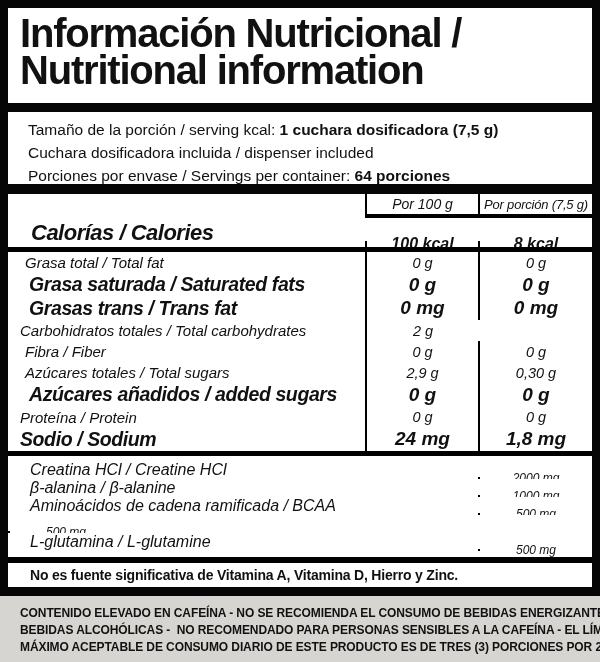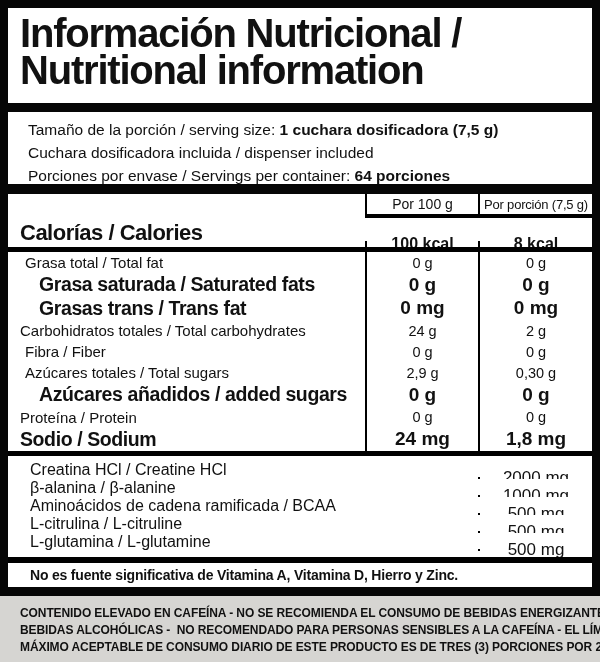--- a/index.html
+++ b/index.html
@@ -10,70 +10,70 @@
   
   #box-header{top:8px;height:95px;padding:7px 0 0 12px;}
   .title-line{font-weight:bold;font-size:40px;line-height:37px;letter-spacing:-1.2px;white-space:nowrap;}
 
   
   #box-serving{top:112px;height:72px;padding:6px 0 0 20px;font-size:15.5px;line-height:23px;}
   #box-serving .b{font-weight:bold;}
 
   
   #box-table{top:194px;height:393px;display:flex;flex-direction:column;}
-  .cell{box-sizing:border-box;display:flex;align-items:center;}
+  .cell{box-sizing:border-box;display:flex;align-items:center;font-style:italic;}
   .c-label{width:357px;}
   .c-mid{width:113px;border-left:2px solid #000;justify-content:center;text-align:center;}
   .c-right{width:114px;border-left:2px solid #000;justify-content:center;text-align:right;}
   .hrule{background:#000;flex:none;}
   .hr-5{height:5px;} .hr-6{height:6px;}
 
   .arow{display:flex;flex:none;}
   .arow1{height:24px;}
   .arow1 .c-mid,.arow1 .c-right{border-bottom:4px solid #000;font-size:14px;}
   .arow1 .c-right{font-size:13px;letter-spacing:-0.2px;}
   .arow2{height:29px;}
-  .cal-label{font-weight:bold;font-size:22px;letter-spacing:-0.5px;padding-left:12px;}
+  .cal-label{font-weight:bold;font-size:22px;letter-spacing:-0.5px;padding-left:23px;}
   .cal-val{font-weight:bold;font-size:16px;margin-top:23px;}
 
   #nutrient-rows{display:flex;flex-direction:column;flex:none;}
   .nrow{display:flex;height:21px;flex:none;}
   .nrow .c-label{font-size:15px;}
   .nrow .c-mid,.nrow .c-right{font-size:14.5px;}
   .nrow.bold{height:23.5px;}
   .nrow.bold .c-label{font-weight:bold;font-size:19.5px;letter-spacing:-0.4px;}
   .nrow.bold .c-mid,.nrow.bold .c-right{font-weight:bold;font-size:19px;}
   .nrow.ind0 .c-label{padding-left:12px;}
   .nrow.ind1 .c-label{padding-left:17px;}
-  .nrow.ind2 .c-label{padding-left:31px;}
+  .nrow.ind2 .c-label{padding-left:21px;}
 
   #supplement-rows{display:flex;flex-direction:column;flex:none;padding:5px 0 6px 0;}
   .srow{display:flex;height:18px;flex:none;}
   .srow .c-label{width:470px;padding-left:22px;font-size:16px;}
-  .srow .c-right{font-size:17px;margin-top:16px;}
+  .srow .c-right{font-size:12px;margin-top:16px;}
   #supplement-rows,.srow{background:#fff;}
 
   .sec-footnote{flex:1;display:flex;align-items:center;padding-left:22px;font-weight:bold;font-size:14px;letter-spacing:-0.2px;}
 
   
   #footer{position:absolute;left:0;top:596px;width:600px;height:66px;background:#d6d5d2;padding:9px 0 0 20px;box-sizing:border-box;}
   .warning-line{font-weight:bold;font-size:12.5px;line-height:17px;white-space:pre;letter-spacing:-0.1px;transform:scaleX(0.96);transform-origin:left center;}
 </style>
 </head>
 <body>
 
 <div id="canvas">
 
   <div id="box-header" class="panel">
     <div class="title-line">Información Nutricional /</div>
     <div class="title-line">Nutritional information</div>
   </div>
 
   <div id="box-serving" class="panel">
-    <div><span>Tamaño de la porción / serving size: </span><span class="b">1 cuchara dosificadora (7,5 g)</span></div>
+    <div><span>Tamaño de la porción / serving kcal: </span><span class="b">1 cuchara dosificadora (7,5 g)</span></div>
     <div>Cuchara dosificadora incluida / dispenser included</div>
     <div><span>Porciones por envase / Servings per container: </span><span class="b">64 porciones</span></div>
   </div>
 
   <div id="box-table" class="panel">
 
     <div class="arow arow1">
       <div class="cell c-label"></div>
       <div class="cell c-mid">Por 100 g</div>
       <div class="cell c-right">Por porción (7,5 g)</div>
@@ -101,21 +101,20 @@
   </div>
 
   <div class="nrow bold ind2">
     <div class="cell c-label">Grasas trans / Trans fat</div>
     <div class="cell c-mid">0 mg</div>
     <div class="cell c-right">0 mg</div>
   </div>
 
   <div class="nrow normal ind0">
     <div class="cell c-label">Carbohidratos totales / Total carbohydrates</div>
-    <div class="cell c-mid">24 g</div>
     <div class="cell c-right">2 g</div>
   </div>
 
   <div class="nrow normal ind1">
     <div class="cell c-label">Fibra / Fiber</div>
     <div class="cell c-mid">0 g</div>
     <div class="cell c-right">0 g</div>
   </div>
 
   <div class="nrow normal ind1">
@@ -155,21 +154,20 @@
     <div class="cell c-label">β-alanina / β-alanine</div>
     <div class="cell c-right">1000 mg</div>
   </div>
 
   <div class="srow">
     <div class="cell c-label">Aminoácidos de cadena ramificada / BCAA</div>
     <div class="cell c-right">500 mg</div>
   </div>
 
   <div class="srow">
-    <div class="cell c-label">L-citrulina / L-citruline</div>
     <div class="cell c-right">500 mg</div>
   </div>
 
   <div class="srow">
     <div class="cell c-label">L-glutamina / L-glutamine</div>
     <div class="cell c-right">500 mg</div>
   </div>
 </div>
 
     <div class="hrule hr-6"></div>

